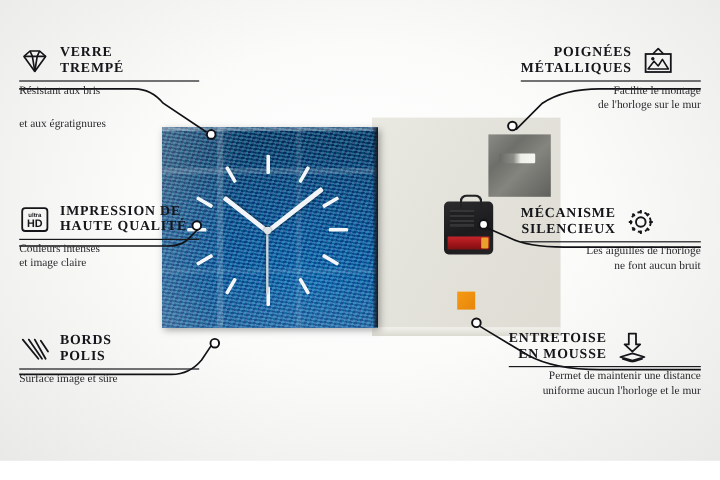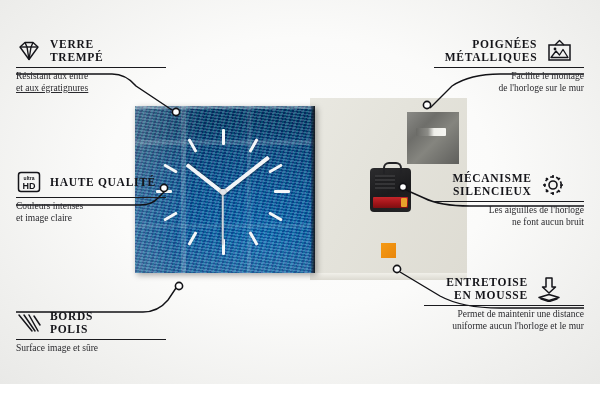--- a/index.html
+++ b/index.html
@@ -103,21 +103,21 @@
   
   .callout{position:absolute;}
   .cl-head{display:flex;align-items:center;gap:8px;}
   .cl-title{
     font-weight:bold;font-size:11.5px;letter-spacing:.7px;color:#15151a;
     line-height:13px;text-transform:uppercase;
   }
   .cl-rule{height:1px;background:#1a1a1e;margin-top:3px;}
   .cl-sub{font-size:9.5px;line-height:11.5px;color:#2a2a2e;margin-top:3px;}
   .left .cl-head{justify-content:flex-start;}
-  .right .cl-head{justify-content:center;}
+  .right .cl-head{justify-content:flex-start;}
   .right .cl-title,.right .cl-sub{text-align:right;}
 
   .icon{flex:0 0 auto;display:block;}
 
   svg.connector{position:absolute;left:0;top:0;width:600px;height:400px;pointer-events:none;}
 </style>
 </head>
 <body>
 
 <div id="stage">
@@ -193,41 +193,42 @@
             <path d="M9,2.5 L11,7 L13,19.5"></path>
             <path d="M17,2.5 L15,7 L13,19.5"></path>
         </g>
       </svg>
       <div>
         <div class="cl-title">VERRE</div>
         <div class="cl-title">TREMPÉ</div>
       </div>
     </div>
     <div class="cl-rule" style="width:150px;"></div>
-    <div class="cl-sub">Résistant aux entre</div>
-    <div class="cl-sub" style="margin-top:0;text-decoration:underline;">et aux égratignures</div>
+    <div class="cl-sub">Résistant aux bris</div>
+    <div class="cl-sub" style="margin-top:16px;">et aux égratignures</div>
   </div>
 
   <div class="callout left" style="left:16px;top:170px;width:150px;">
     <div class="cl-head">
       <svg class="icon" width="26" height="24" viewBox="0 0 26 24">
         <rect x="2.5" y="2.5" width="21" height="19" rx="2.5" fill="none" stroke="#15151a" stroke-width="1.5"></rect>
         <text x="13" y="10" font-family="Liberation Sans, sans-serif" font-size="5" font-weight="bold" fill="#15151a" text-anchor="middle">ultra</text>
         <text x="13" y="18.5" font-family="Liberation Sans, sans-serif" font-size="9" font-weight="bold" fill="#15151a" text-anchor="middle">HD</text>
       </svg>
       <div>
+        <div class="cl-title">IMPRESSION DE</div>
         <div class="cl-title">HAUTE QUALITÉ</div>
       </div>
     </div>
     <div class="cl-rule" style="width:150px;"></div>
     <div class="cl-sub">Couleurs intenses</div>
     <div class="cl-sub" style="margin-top:0;">et image claire</div>
   </div>
 
-  <div class="callout left" style="left:16px;top:278px;width:150px;margin-top:32px;">
+  <div class="callout left" style="left:16px;top:278px;width:150px;">
     <div class="cl-head">
       <svg class="icon" width="26" height="22" viewBox="0 0 26 22">
         <g stroke="#15151a" stroke-width="1.5" stroke-linecap="round">
           <path d="M3,3 L16,19"></path>
             <path d="M8,3 L19,19"></path>
             <path d="M13,3 L22,19"></path>
             <path d="M18,4 L24,13"></path>
         </g>
       </svg>
       <div>

